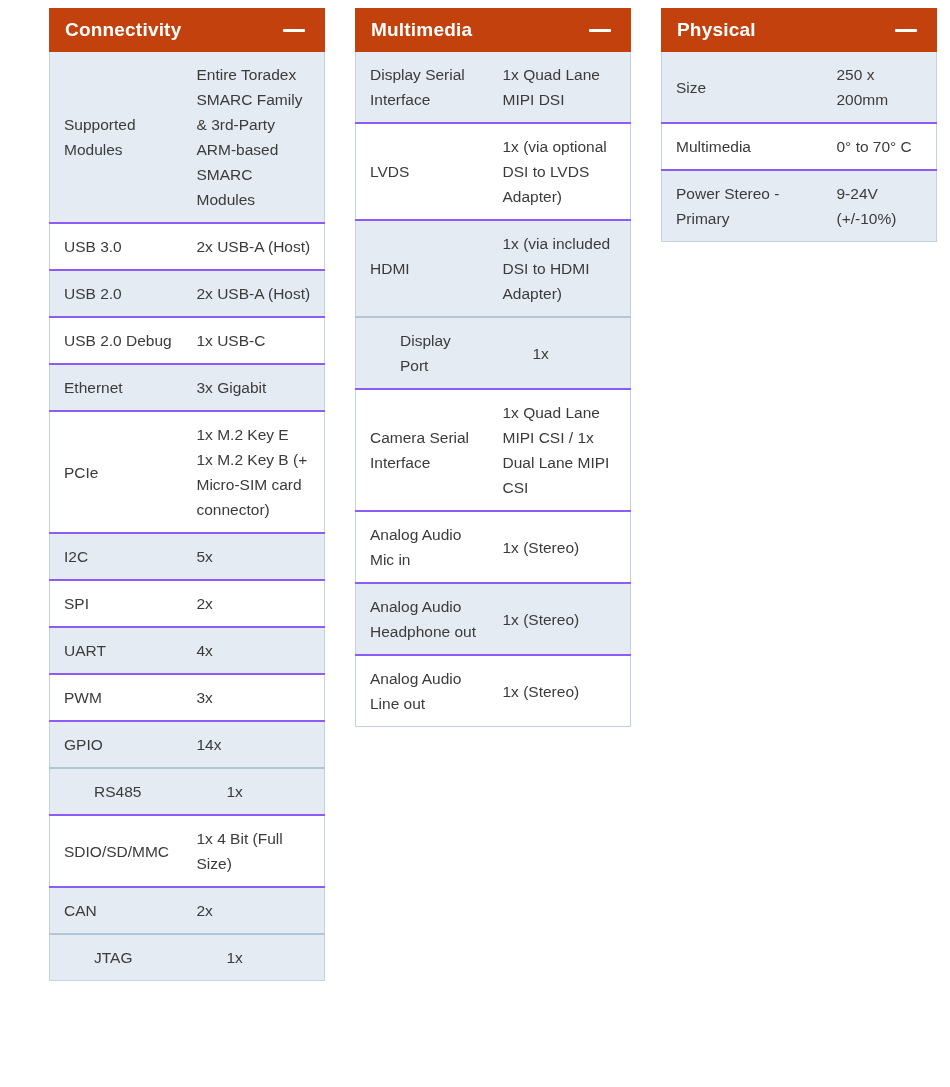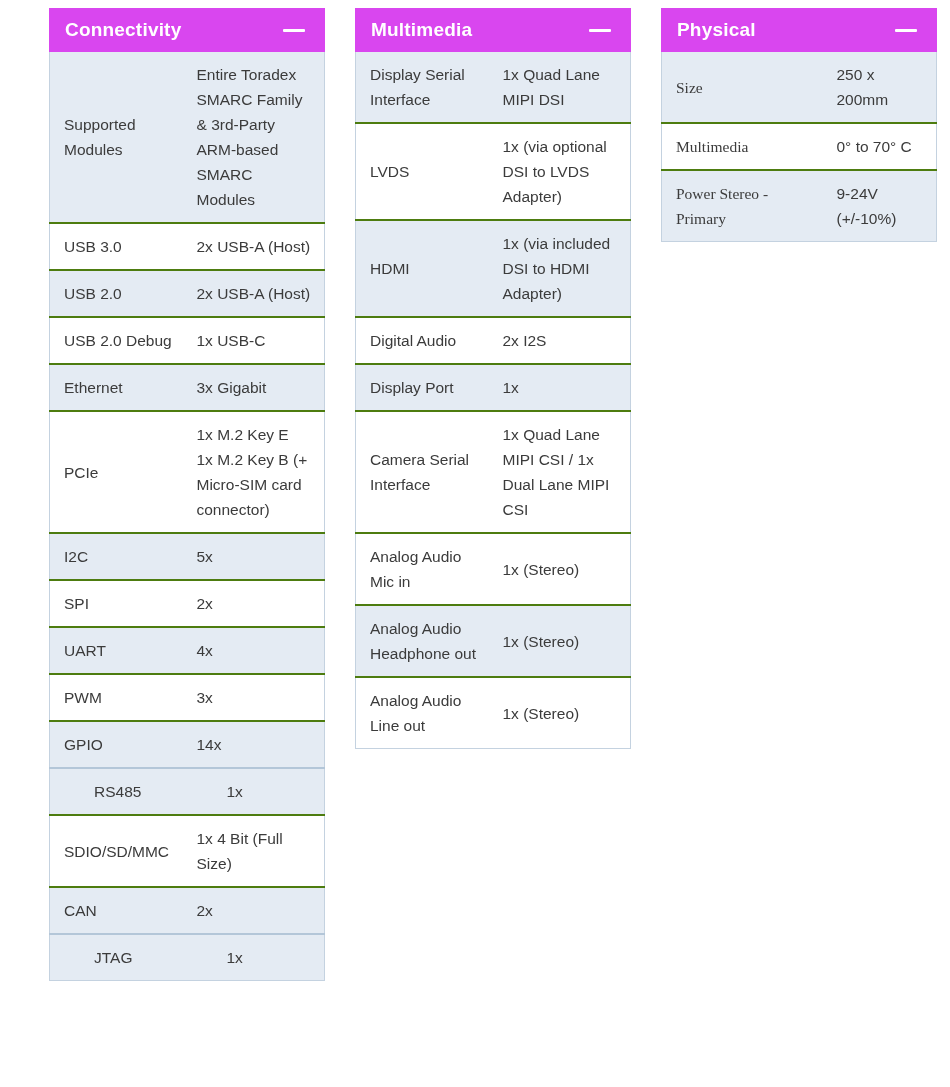--- a/index.html
+++ b/index.html
@@ -10,21 +10,21 @@
     overflow: hidden;
   }
   .tables-wrap {
     display: flex;
     gap: 30px;
     padding: 8px 0 0 49px;
     align-items: flex-start;
   }
   .spec-table { width: 276px; flex: 0 0 276px; }
   .spec-header {
-    background: #d946ef;
+    background: #c2410c;
     color: #ffffff;
     height: 44px;
     display: flex;
     align-items: center;
     justify-content: space-between;
     padding: 0 20px 0 16px;
     cursor: pointer;
     user-select: none;
   }
   .spec-title {
@@ -40,31 +40,31 @@
     flex: 0 0 auto;
   }
   table.spec-body {
     width: 100%;
     border-collapse: collapse;
     border: 1px solid #c4d2e0;
     border-top: none;
   }
   tr.spec-row { background: #ffffff; }
   tr.spec-row.shaded { background: #e4ebf3; }
-  tr.spec-row + tr.spec-row td { border-top: 2px solid #4d7c0f; }
+  tr.spec-row + tr.spec-row td { border-top: 2px solid #8b5cf6; }
   tr.spec-row.shaded + tr.spec-row.shaded td { border-top: 2px solid #b3c6d8; padding-left: 44px; }
   td {
     font-size: 15.5px;
     color: #3b3b3b;
     line-height: 25px;
     vertical-align: middle;
     padding: 10px 10px 10px 14px;
   }
   td.label-cell { width: 133px; }
-  .spec-table.wide-label td.label-cell { width: 161px; font-family: Liberation Serif, serif; }
+  .spec-table.wide-label td.label-cell { width: 161px; }
   td.value-cell { white-space: pre-line; }
 </style>
 </head>
 <body>
 
 <div class="tables-wrap">
 
   <section class="spec-table">
     <div class="spec-header">
       <span class="spec-title">Connectivity</span>
@@ -149,24 +149,20 @@
             <td class="value-cell">1x Quad Lane MIPI DSI</td>
           </tr>
           <tr class="spec-row">
             <td class="label-cell">LVDS</td>
             <td class="value-cell">1x (via optional DSI to LVDS Adapter)</td>
           </tr>
           <tr class="spec-row shaded">
             <td class="label-cell">HDMI</td>
             <td class="value-cell">1x (via included DSI to HDMI Adapter)</td>
           </tr>
-          <tr class="spec-row">
-            <td class="label-cell">Digital Audio</td>
-            <td class="value-cell">2x I2S</td>
-          </tr>
           <tr class="spec-row shaded">
             <td class="label-cell">Display Port</td>
             <td class="value-cell">1x</td>
           </tr>
           <tr class="spec-row">
             <td class="label-cell">Camera Serial Interface</td>
             <td class="value-cell">1x Quad Lane MIPI CSI / 1x Dual Lane MIPI CSI</td>
           </tr>
           <tr class="spec-row">
             <td class="label-cell">Analog Audio Mic in</td>

